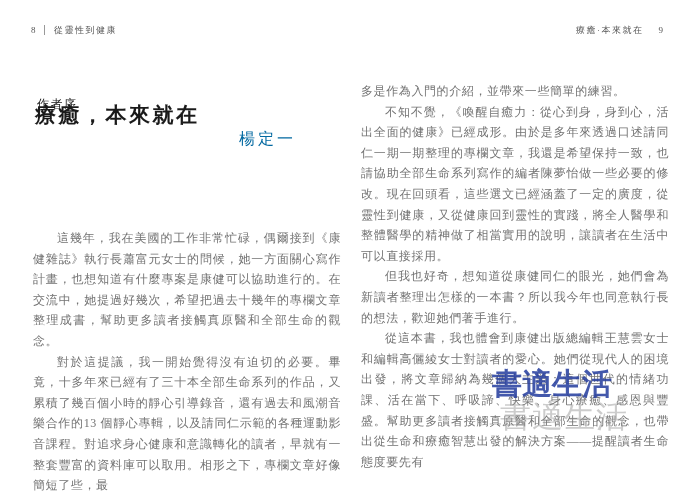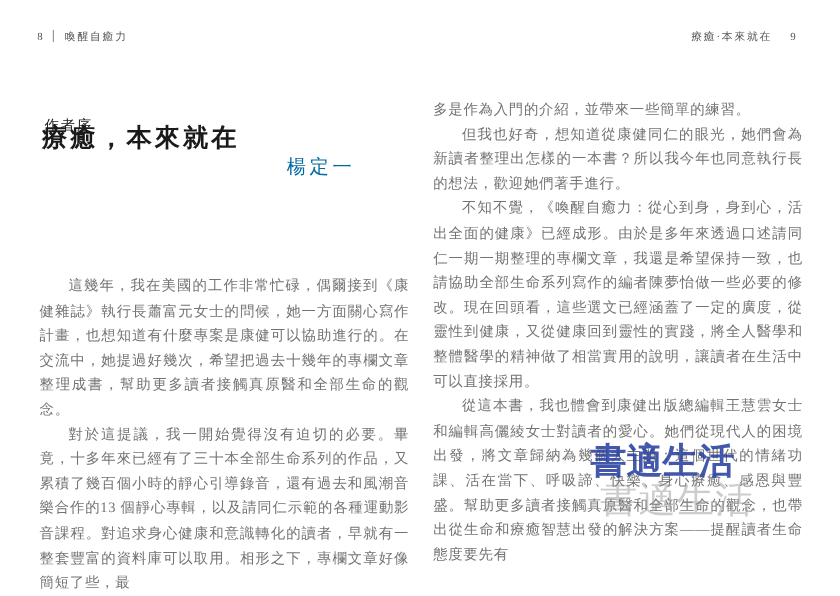--- a/index.html
+++ b/index.html
@@ -71,43 +71,43 @@
   }
 </style>
 </head>
 <body>
 
 <div class="spread">
 
   <div class="running-head left">
     <span class="pagenum">8</span>
     <span class="head-divider"></span>
-    <span>喚醒自癒力</span>
+    <span>從靈性到健康</span>
   </div>
 
   <div class="running-head right">
     <span>療癒·本來就在</span>
     <span class="pagenum">9</span>
   </div>
 
   <div>
     <div class="section-label">作者序</div>
     <h1 class="preface-title">療癒，本來就在</h1>
     <div class="author">楊定一</div>
     <div class="body-text left-body">
       <p>這幾年，我在美國的工作非常忙碌，偶爾接到《康健雜誌》執行長蕭富元女士的問候，她一方面關心寫作計畫，也想知道有什麼專案是康健可以協助進行的。在交流中，她提過好幾次，希望把過去十幾年的專欄文章整理成書，幫助更多讀者接觸真原醫和全部生命的觀念。</p>
       <p>對於這提議，我一開始覺得沒有迫切的必要。畢竟，十多年來已經有了三十本全部生命系列的作品，又累積了幾百個小時的靜心引導錄音，還有過去和風潮音樂合作的13 個靜心專輯，以及請同仁示範的各種運動影音課程。對追求身心健康和意識轉化的讀者，早就有一整套豐富的資料庫可以取用。相形之下，專欄文章好像簡短了些，最</p>
     </div>
   </div>
 
   <div>
     <div class="body-text right-body">
       <p class="no-indent">多是作為入門的介紹，並帶來一些簡單的練習。</p>
+      <p>不知不覺，《喚醒自癒力：從心到身，身到心，活出全面的健康》已經成形。由於是多年來透過口述請同仁一期一期整理的專欄文章，我還是希望保持一致，也請協助全部生命系列寫作的編者陳夢怡做一些必要的修改。現在回頭看，這些選文已經涵蓋了一定的廣度，從靈性到健康，又從健康回到靈性的實踐，將全人醫學和整體醫學的精神做了相當實用的說明，讓讀者在生活中可以直接採用。</p>
       <p>但我也好奇，想知道從康健同仁的眼光，她們會為新讀者整理出怎樣的一本書？所以我今年也同意執行長的想法，歡迎她們著手進行。</p>
-      <p>不知不覺，《喚醒自癒力：從心到身，身到心，活出全面的健康》已經成形。由於是多年來透過口述請同仁一期一期整理的專欄文章，我還是希望保持一致，也請協助全部生命系列寫作的編者陳夢怡做一些必要的修改。現在回頭看，這些選文已經涵蓋了一定的廣度，從靈性到健康，又從健康回到靈性的實踐，將全人醫學和整體醫學的精神做了相當實用的說明，讓讀者在生活中可以直接採用。</p>
       <p>從這本書，我也體會到康健出版總編輯王慧雲女士和編輯高儷綾女士對讀者的愛心。她們從現代人的困境出發，將文章歸納為幾個大主題：這個世代的情緒功課、活在當下、呼吸諦、快樂、身心療癒、感恩與豐盛。幫助更多讀者接觸真原醫和全部生命的觀念，也帶出從生命和療癒智慧出發的解決方案——提醒讀者生命態度要先有</p>
     </div>
   </div>
 
   <div class="wm wm-primary" style="color: rgb(42, 65, 160);">書適生活</div>
   <div class="wm wm-secondary" style="color: rgb(143, 143, 143);">書適生活</div>
 
 </div>
 
 </body></html>

